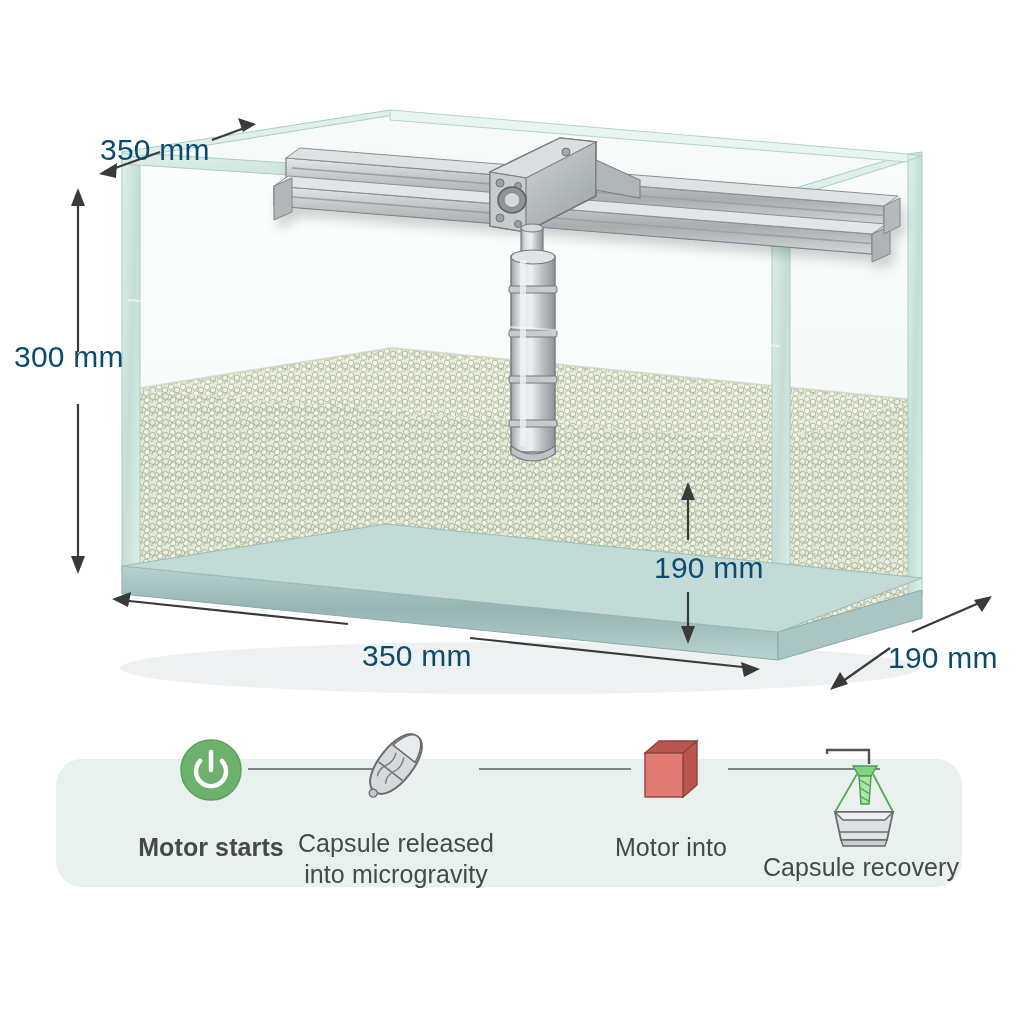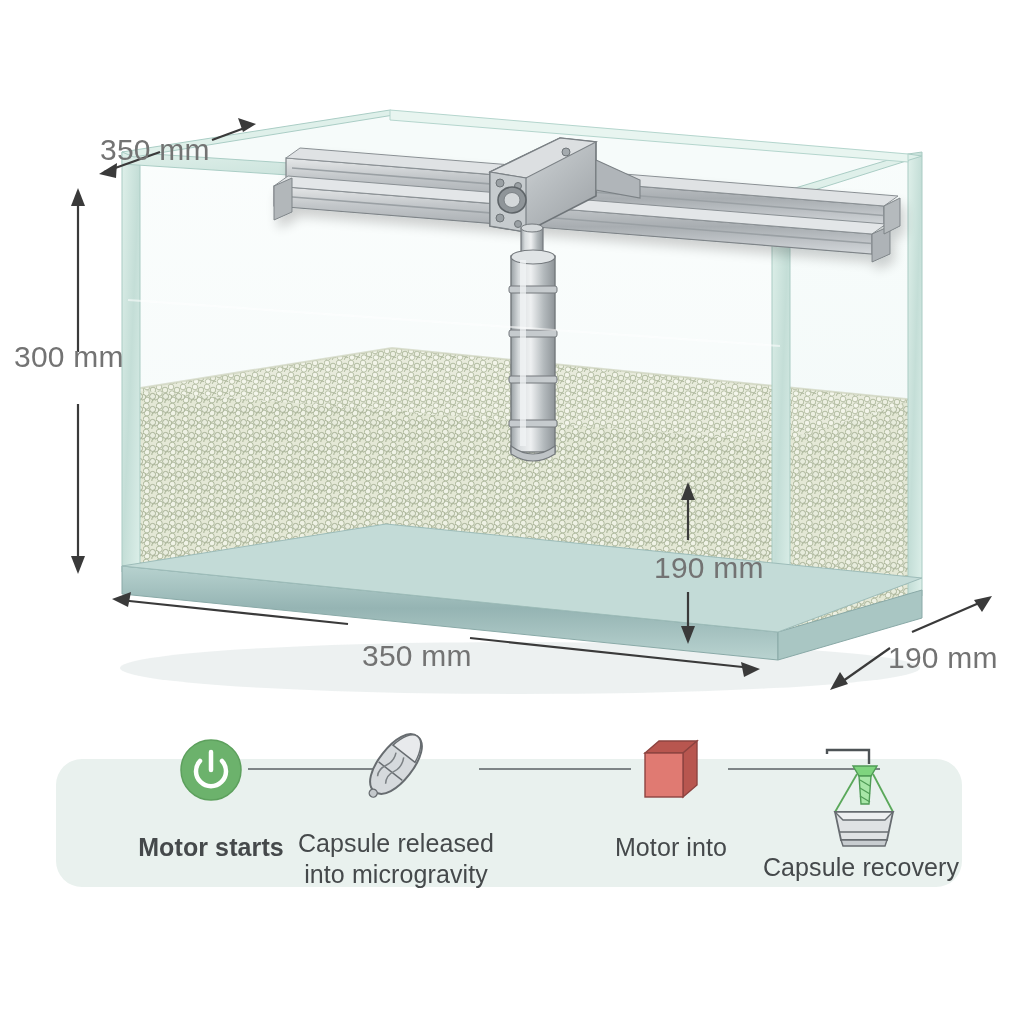--- a/index.html
+++ b/index.html
@@ -26,21 +26,21 @@
     top: 0;
     left: 0;
   }
 
   
   .dim-label {
     position: absolute;
     font-family: "Liberation Sans", sans-serif;
     font-size: 30px;
     font-weight: 400;
-    color: #737373;
+    color: #0c4a6e;
     white-space: nowrap;
     letter-spacing: 0.2px;
   }
   #dim-top-left   { left: 100px; top: 133px; }
   #dim-left       { left: 14px;  top: 340px; }
   #dim-bottom     { left: 362px; top: 639px; }
   #dim-right      { left: 888px; top: 641px; }
   #dim-bed        { left: 654px; top: 551px; }
 
   

